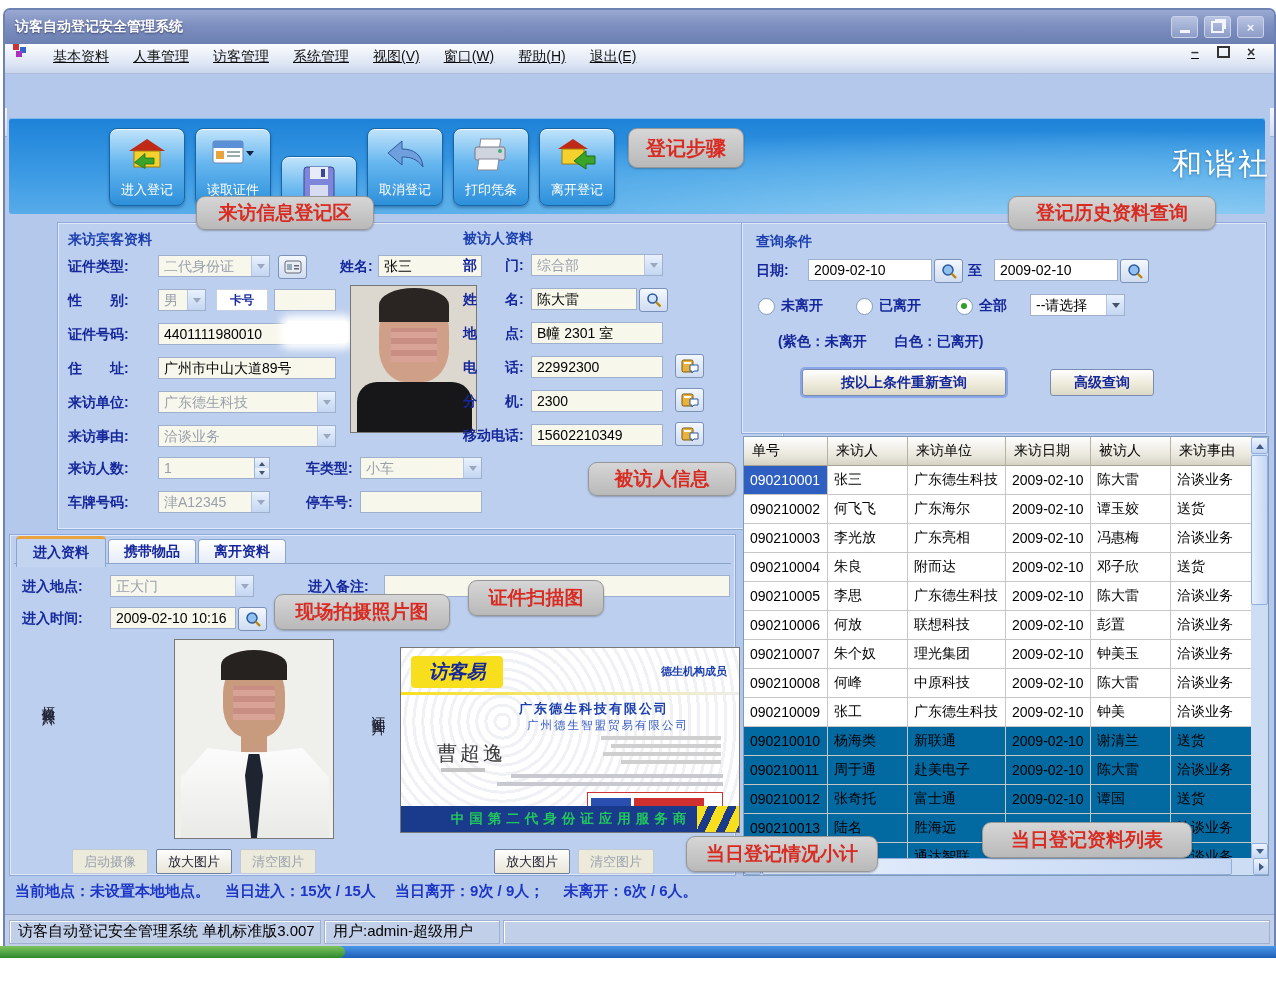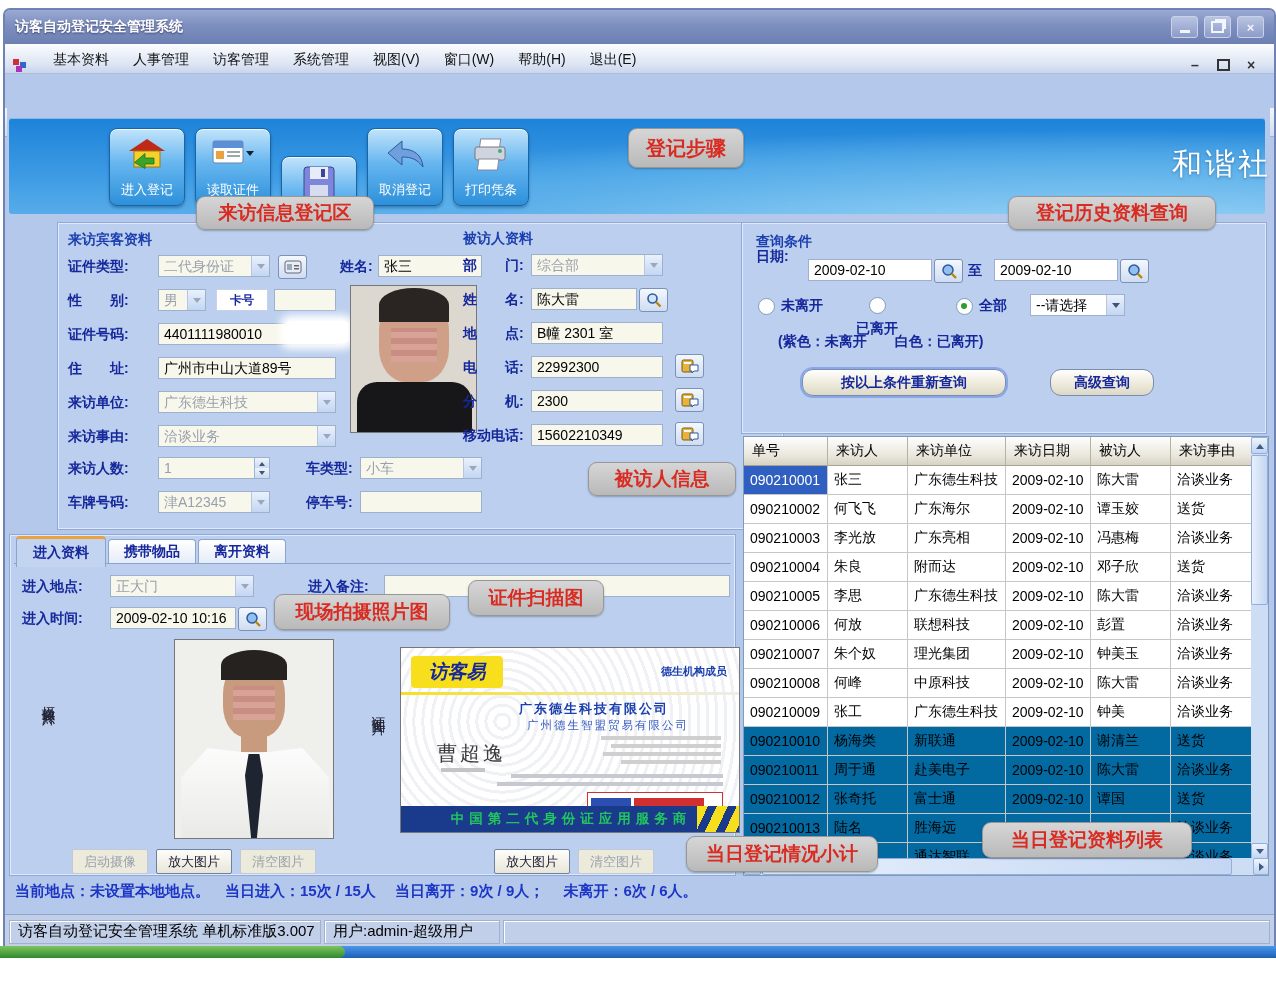--- a/index.html
+++ b/index.html
@@ -14,21 +14,21 @@
             display:flex;align-items:center;padding:0 10px;box-sizing:border-box;}
   .titlebar .title{color:#fff;font-weight:bold;font-size:14px;text-shadow:0 1px 2px rgba(0,0,40,.5);}
   .winbtns{margin-left:auto;display:flex;gap:6px;}
   .winbtn{width:25px;height:20px;border-radius:3px;background:linear-gradient(#b9c4e2,#8d9cc7);
           border:1px solid #c9d2ea;color:#f2f5ff;display:flex;align-items:center;justify-content:center;
           font-size:13px;font-weight:bold;cursor:default;}
   .glyph-min{width:10px;height:3px;background:#f2f5ff;margin-top:9px;}
   .glyph-restore{width:9px;height:8px;border:2px solid #f2f5ff;box-shadow:3px -3px 0 -1px #f2f5ff;}
   .menubar{position:absolute;left:0;top:34px;right:0;height:30px;
            background:linear-gradient(180deg,#fbfcfe,#dde5f4 70%,#c9d5ec);
-           border-bottom:1px solid #aebcda;display:flex;align-items:flex-end;padding:0 8px;box-sizing:border-box;}
+           border-bottom:1px solid #aebcda;display:flex;align-items:flex-start;padding:0 8px;box-sizing:border-box;text-decoration:underline;}
   .appicon{width:16px;height:14px;margin-right:12px;position:relative;}
   .appicon i{position:absolute;width:6px;height:6px;}
   .menu-item{padding:4px 12px;color:#111;cursor:default;}
   .mdibtns{margin-left:auto;display:flex;gap:10px;align-items:center;color:#333;font-weight:bold;padding-right:6px;}
   .mdibtn{width:18px;height:16px;display:flex;align-items:center;justify-content:center;font-size:14px;}
   .toolrow{position:absolute;left:0;top:58px;right:0;height:28px;
            background:linear-gradient(180deg,#f2f5fb,#d3ddf0);border-bottom:1px solid #9fb0d4;margin-top:40px;}
   .grip{position:absolute;left:3px;top:4px;width:4px;height:20px;
         background:repeating-linear-gradient(180deg,#9fb0d4 0 2px,transparent 2px 4px);}
   .combo-shell{display:flex;align-items:stretch;background:#fff;border:1px solid #7f9db9;box-sizing:border-box;}
@@ -74,21 +74,21 @@
   .icbtn{position:absolute;width:27px;height:22px;background:linear-gradient(#f4f8fe,#cfdcf1);
          border:1px solid #7a91b8;border-radius:3px;display:flex;align-items:center;justify-content:center;cursor:pointer;}
   .whitebox{position:absolute;height:22px;background:#fff;border:1px solid #c8d2e4;box-sizing:border-box;
             color:#15279b;font-weight:bold;font-size:12px;display:flex;align-items:center;justify-content:center;}
   
   .radio-row{position:absolute;display:flex;align-items:center;gap:6px;}
   .radio{width:15px;height:15px;border-radius:50%;background:#fff;border:1px solid #7f9db9;position:relative;}
   .radio.checked::after{content:"";position:absolute;left:4px;top:4px;width:6px;height:6px;border-radius:50%;background:#2f9e2f;}
   .radio-lbl{color:#15279b;font-weight:bold;font-size:14px;}
   .xpbtn{position:absolute;background:linear-gradient(180deg,#fefefe,#ece9d8 60%,#dcd8c8);
-         border:1px solid #7a8db0;border-radius:11px;color:#15279b;font-weight:bold;font-size:14px;
+         border:1px solid #7a8db0;border-radius:3px;color:#15279b;font-weight:bold;font-size:14px;
          display:flex;align-items:center;justify-content:center;cursor:pointer;box-sizing:border-box;}
   .xpbtn.default{box-shadow:0 0 0 2px #88a6e8;}
   .smbtn{position:absolute;height:25px;background:linear-gradient(180deg,#fdfdfb,#e9e6d8);
          border:1px solid #6e819f;border-radius:2px;color:#223;font-size:13px;
          display:flex;align-items:center;justify-content:center;cursor:pointer;box-sizing:border-box;}
   .smbtn.dis{border:1px solid #c2c8d4;color:#9aa2ae;background:#eceada;cursor:default;}
   
   .tab{position:absolute;top:4px;height:24px;background:linear-gradient(#fff,#e4ebf7);
        border:1px solid #8aa4cc;border-bottom:none;border-radius:4px 4px 0 0;
        color:#15279b;font-weight:bold;font-size:14px;display:flex;align-items:center;justify-content:center;cursor:pointer;}
@@ -250,20 +250,30 @@
         <span>打印凭条</span>
       </div>
       <div class="tbbtn" style="left:358px;">
         <span class="ic">
           <svg width="42" height="36" viewBox="0 0 42 36">
               <path d="M18 4 L18 12 C30 12 38 18 39 30 C33 22 27 20 18 20 L18 28 L4 16 Z" fill="#6f9fdd" stroke="#2c5a9c"></path>
             </svg>
         </span>
         <span>取消登记</span>
       </div>
+      <div class="tbbtn" style="left:530px;">
+        <span class="ic">
+          <svg width="42" height="38" viewBox="0 0 42 38">
+              <polygon points="17,2 32,12 2,12" fill="#c02818"></polygon>
+              <rect x="6" y="12" width="22" height="15" fill="#f4d12c" stroke="#a07a10"></rect>
+              <path d="M20 30 L32 20 L32 25 L41 25 L41 33 L32 33 L32 38 Z" fill="#3aa32a" stroke="#1c6f14" transform="translate(-2,-6)"></path>
+            </svg>
+        </span>
+        <span>离开登记</span>
+      </div>
     </div>
 
     <div class="panel" style="left:2px;top:120px;width:727px;height:308px;margin-left:48px;">
       <span class="gtitle" style="left:10px;top:8px;">来访宾客资料</span>
 
       <span class="lbl" style="left:10px;top:35px;">证件类型:</span>
       <div class="cmb dis" style="left:100px;top:32px;width:112px;">
         <span class="val">二代身份证</span>
         <span class="combo-arrow">
             <i></i>
@@ -388,42 +398,42 @@
     <div class="icbtn" style="left:668px;top:320px;">
       <svg width="18" height="16" viewBox="0 0 18 16">
           <rect x="1" y="2" width="11" height="12" rx="1.5" fill="#e8b23c" stroke="#7a5a10"></rect>
           <rect x="3" y="4" width="7" height="2" fill="#fff"></rect>
           <path d="M9 7 h8 v6 h-4 l-2 2 v-2 h-2 z" fill="#fff" stroke="#2c5a9c"></path>
         </svg>
     </div>
 
     <div class="panel" style="left:734px;top:120px;width:526px;height:212px;">
       <span class="gtitle" style="left:14px;top:10px;">查询条件</span>
-      <span class="lbl" style="left:14px;top:25px;">日期:</span>
+      <span class="lbl" style="left:14px;top:39px;">日期:</span>
       <div class="inp" style="left:66px;top:36px;width:124px;background:#fff;">2009-02-10</div>
       <div class="icbtn" style="left:192px;top:36px;">
         <svg width="16" height="16" viewBox="0 0 16 16">
             <circle cx="7" cy="7" r="5" fill="#8fc0f0" stroke="#2c5a9c" stroke-width="1.5"></circle>
             <line x1="10.5" y1="10.5" x2="15" y2="15" stroke="#b8860b" stroke-width="2.4"></line>
           </svg>
       </div>
       <span class="lbl" style="left:226px;top:39px;">至</span>
       <div class="inp" style="left:252px;top:36px;width:124px;background:#fff;">2009-02-10</div>
       <div class="icbtn" style="left:378px;top:36px;">
         <svg width="16" height="16" viewBox="0 0 16 16">
             <circle cx="7" cy="7" r="5" fill="#8fc0f0" stroke="#2c5a9c" stroke-width="1.5"></circle>
             <line x1="10.5" y1="10.5" x2="15" y2="15" stroke="#b8860b" stroke-width="2.4"></line>
           </svg>
       </div>
 
       <div class="radio-row" style="left:16px;top:74px;">
         <span class="radio"></span>
         <span class="radio-lbl">未离开</span>
       </div>
-      <div class="radio-row" style="left:114px;top:74px;flex-direction:column;">
+      <div class="radio-row" style="left:114px;top:74px;">
         <span class="radio"></span>
         <span class="radio-lbl">已离开</span>
       </div>
       <div class="radio-row" style="left:214px;top:74px;">
         <span class="radio checked"></span>
         <span class="radio-lbl">全部</span>
       </div>
       <div class="cmb" style="left:288px;top:71px;width:95px;background:#fff;">
         <span class="val">--请选择</span>
         <span class="combo-arrow">

